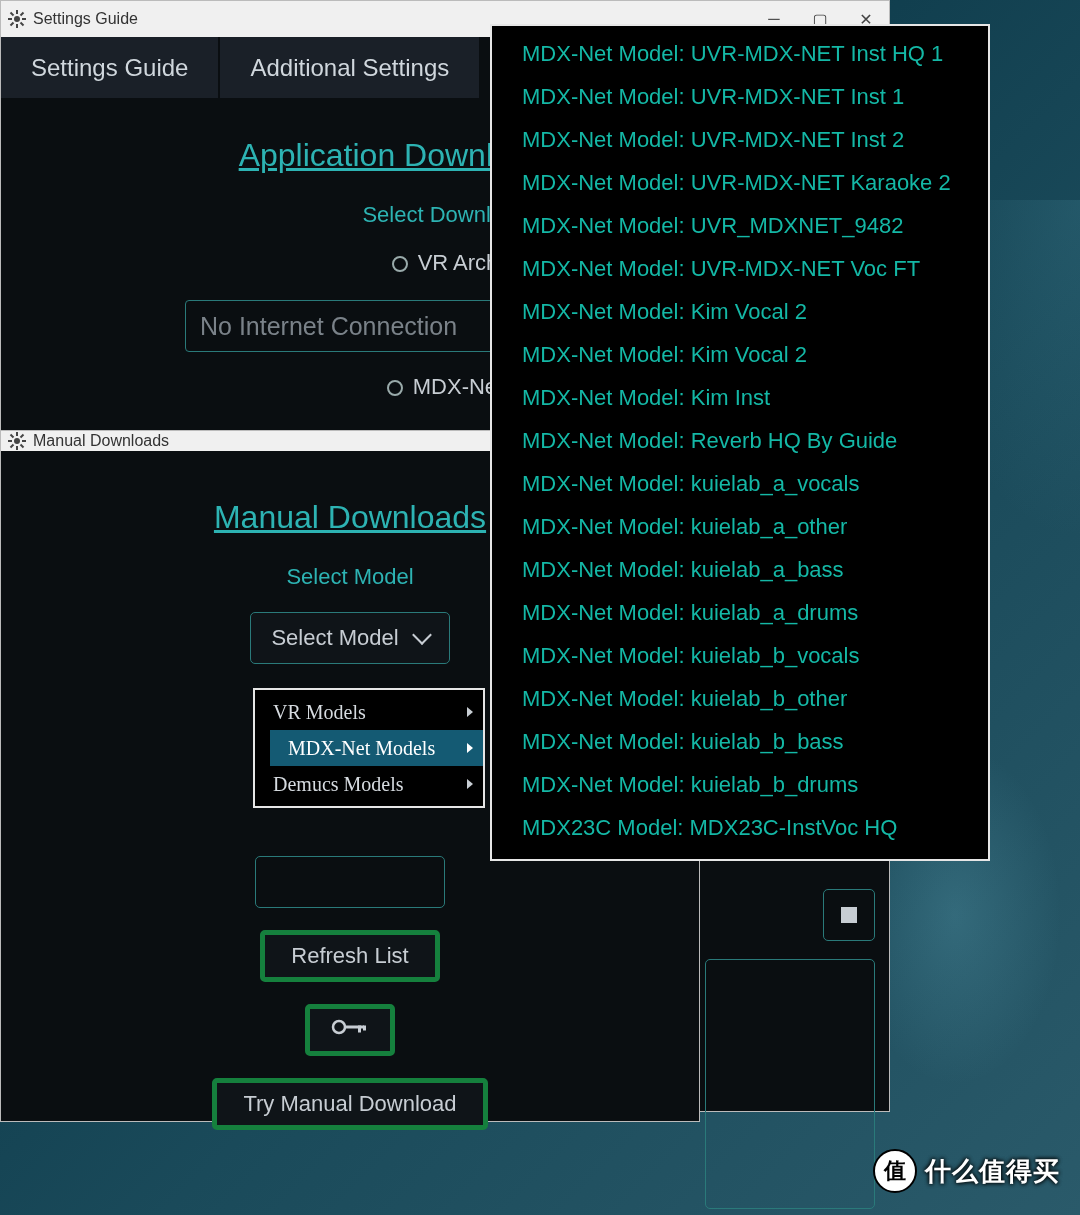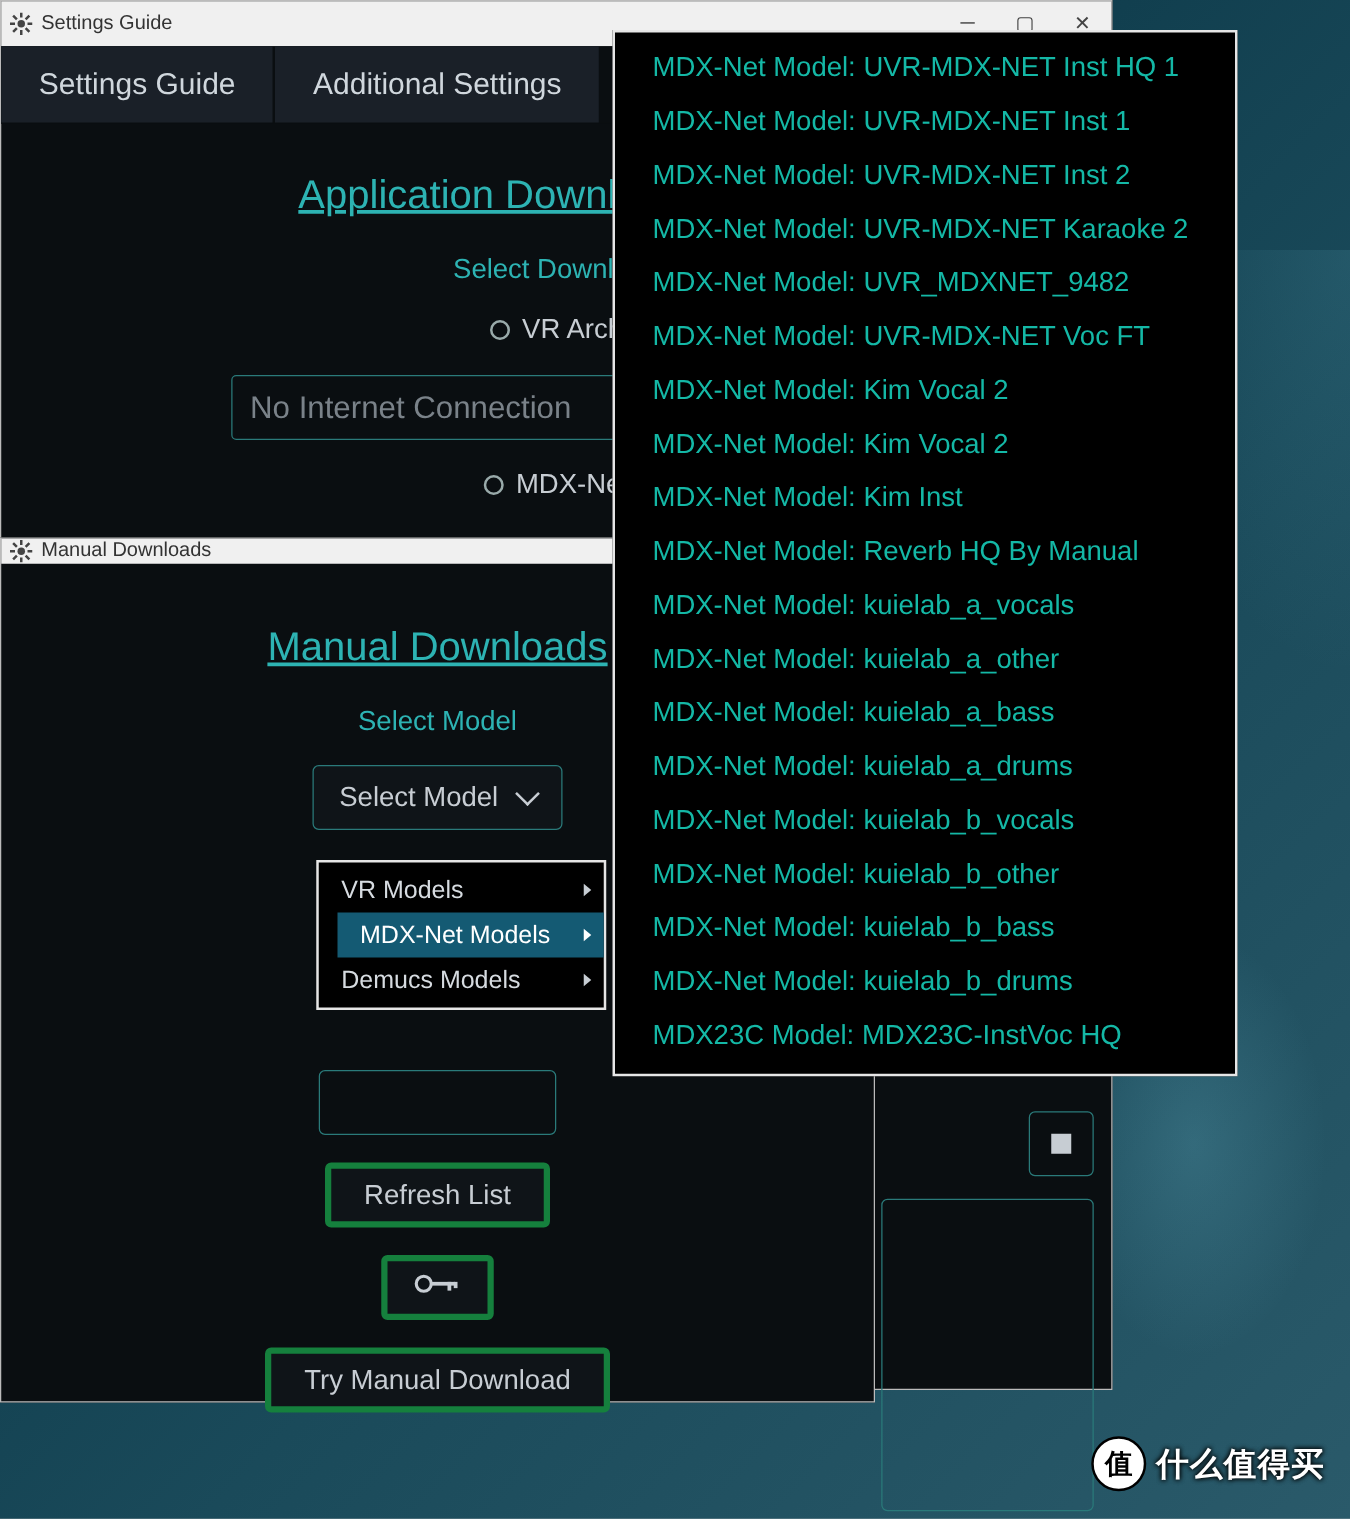--- a/index.html
+++ b/index.html
@@ -75,20 +75,21 @@
   border: 1px solid #2a7a7a; border-radius: 5px; background: #0f1418;
   color: #c7cdd3; font-size: 22px; display: flex; align-items: center; justify-content: center; gap: 16px;
 }
 .chev { display: inline-block; width: 14px; height: 14px; border-right: 2px solid #c7cdd3; border-bottom: 2px solid #c7cdd3; transform: rotate(45deg); margin-top: -6px; }
 
 
 .comp-menu {
   position: absolute; left: 253px; top: 688px; width: 232px;
   background: #000; border: 2px solid #e6e6e6; padding: 4px 0;
   z-index: 50;
+  font-family: Liberation Serif, serif;
 }
 .comp-menu .mi {
   height: 36px; display: flex; align-items: center; padding: 0 18px;
   color: #d6dbe0; font-size: 20px; position: relative;
 }
 .comp-menu .mi.sel { background: #145a73; color: #fff; margin-left: 15px; }
 .comp-menu .mi .arrow { position: absolute; right: 10px; top: 50%; transform: translateY(-50%); width: 0; height: 0; border-top: 5px solid transparent; border-bottom: 5px solid transparent; border-left: 6px solid #c7cdd3; }
 .comp-menu .mi.sel .arrow { border-left-color: #fff; }
 
 
@@ -252,21 +253,21 @@
 <div class="submenu" id="submenu">
     <div class="smi">MDX-Net Model: UVR-MDX-NET Inst HQ 1</div>
     <div class="smi">MDX-Net Model: UVR-MDX-NET Inst 1</div>
     <div class="smi">MDX-Net Model: UVR-MDX-NET Inst 2</div>
     <div class="smi">MDX-Net Model: UVR-MDX-NET Karaoke 2</div>
     <div class="smi">MDX-Net Model: UVR_MDXNET_9482</div>
     <div class="smi">MDX-Net Model: UVR-MDX-NET Voc FT</div>
     <div class="smi">MDX-Net Model: Kim Vocal 2</div>
     <div class="smi">MDX-Net Model: Kim Vocal 2</div>
     <div class="smi">MDX-Net Model: Kim Inst</div>
-    <div class="smi">MDX-Net Model: Reverb HQ By Manual</div>
+    <div class="smi">MDX-Net Model: Reverb HQ By Guide</div>
     <div class="smi">MDX-Net Model: kuielab_a_vocals</div>
     <div class="smi">MDX-Net Model: kuielab_a_other</div>
     <div class="smi">MDX-Net Model: kuielab_a_bass</div>
     <div class="smi">MDX-Net Model: kuielab_a_drums</div>
     <div class="smi">MDX-Net Model: kuielab_b_vocals</div>
     <div class="smi">MDX-Net Model: kuielab_b_other</div>
     <div class="smi">MDX-Net Model: kuielab_b_bass</div>
     <div class="smi">MDX-Net Model: kuielab_b_drums</div>
     <div class="smi">MDX23C Model: MDX23C-InstVoc HQ</div>
   </div>

